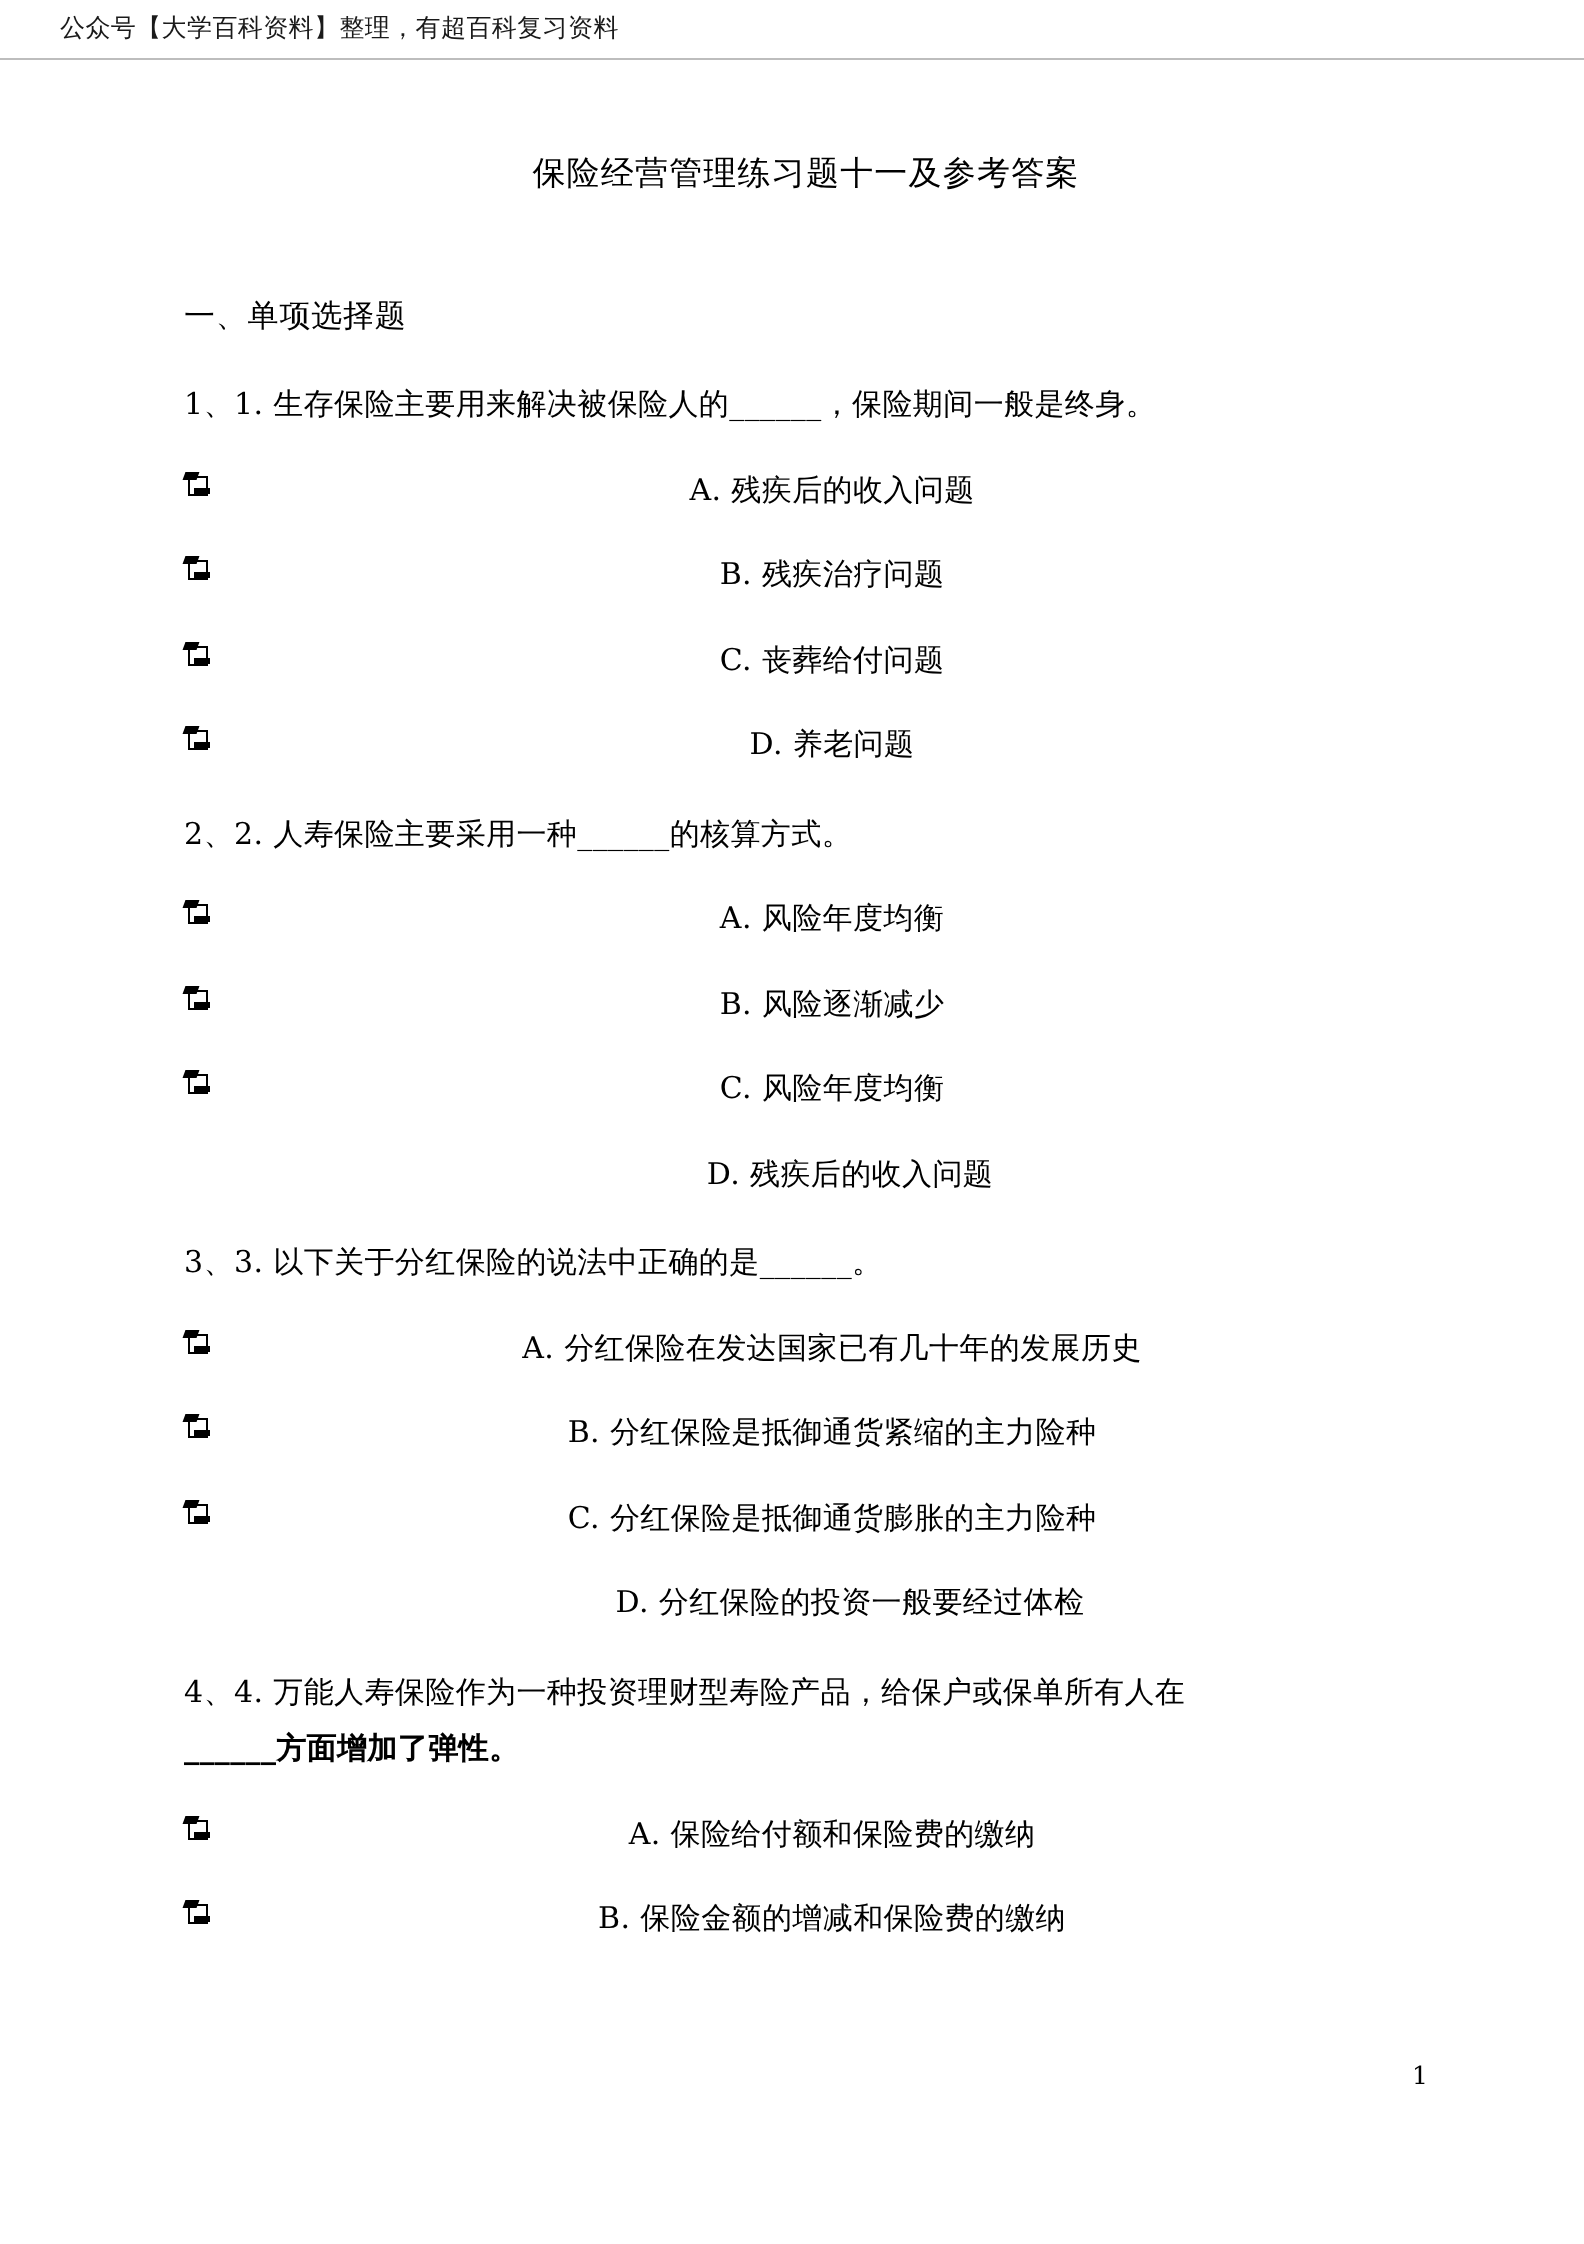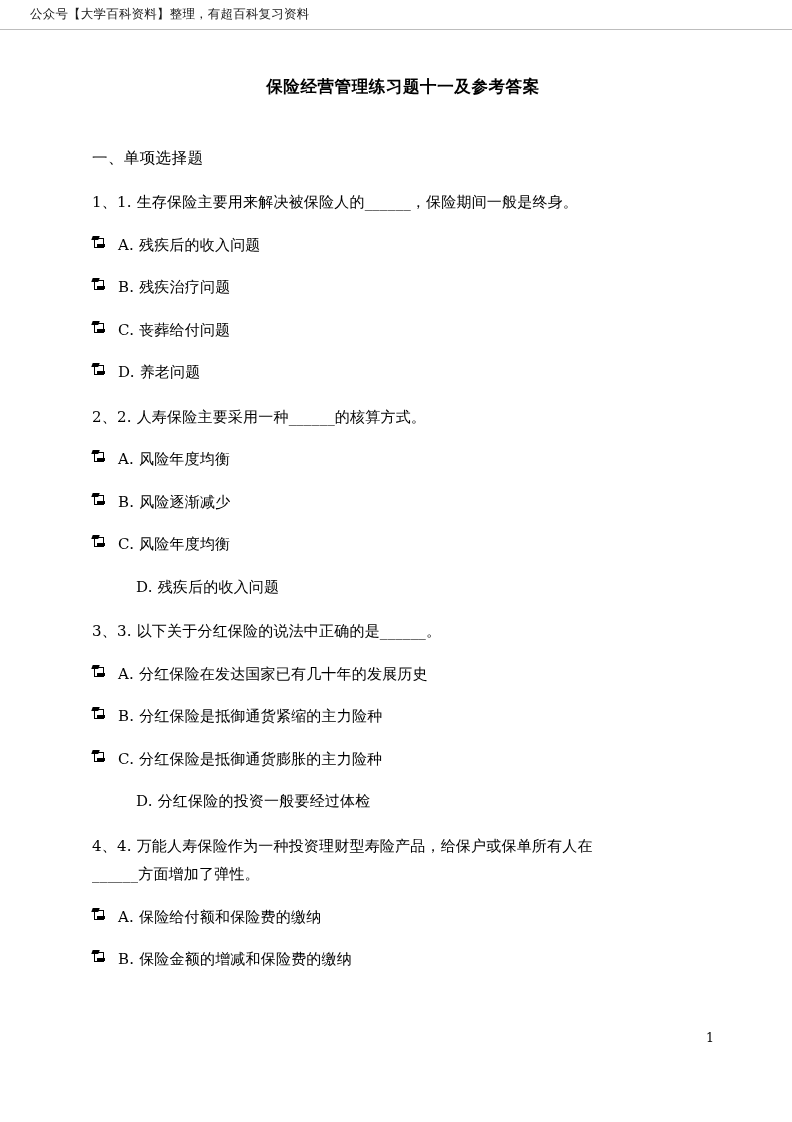--- a/index.html
+++ b/index.html
@@ -42,49 +42,51 @@
   }
   .content {
     position: absolute;
     left: 92px;
     right: 78px;
     top: 64px;
   }
   .doc-title {
     text-align: center;
     font-size: 16.5px;
-    font-weight: bold;
+    font-weight: normal;
     letter-spacing: 0.6px;
     margin-top: 10px;
     margin-bottom: 0;
     line-height: 1.6;
   }
   .section-title {
     font-size: 15.5px;
     font-weight: normal;
     margin-top: 48px;
     margin-bottom: 0;
     letter-spacing: 0.4px;
   }
   .q-line {
     font-size: 15px;
     line-height: 1.5;
     margin-top: 22px;
     letter-spacing: 0.2px;
   }
   .q-line.cont {
     margin-top: 6px;
+    font-weight: bold;
   }
   .opt-line {
     font-size: 15px;
     line-height: 1.5;
     margin-top: 20px;
     letter-spacing: 0.2px;
     position: relative;
     padding-left: 26px;
+    text-align: center;
   }
   .opt-line.noicon {
     padding-left: 44px;
   }
   .chk {
     position: absolute;
     left: 0;
     top: 3px;
     width: 14px;
     height: 13px;

